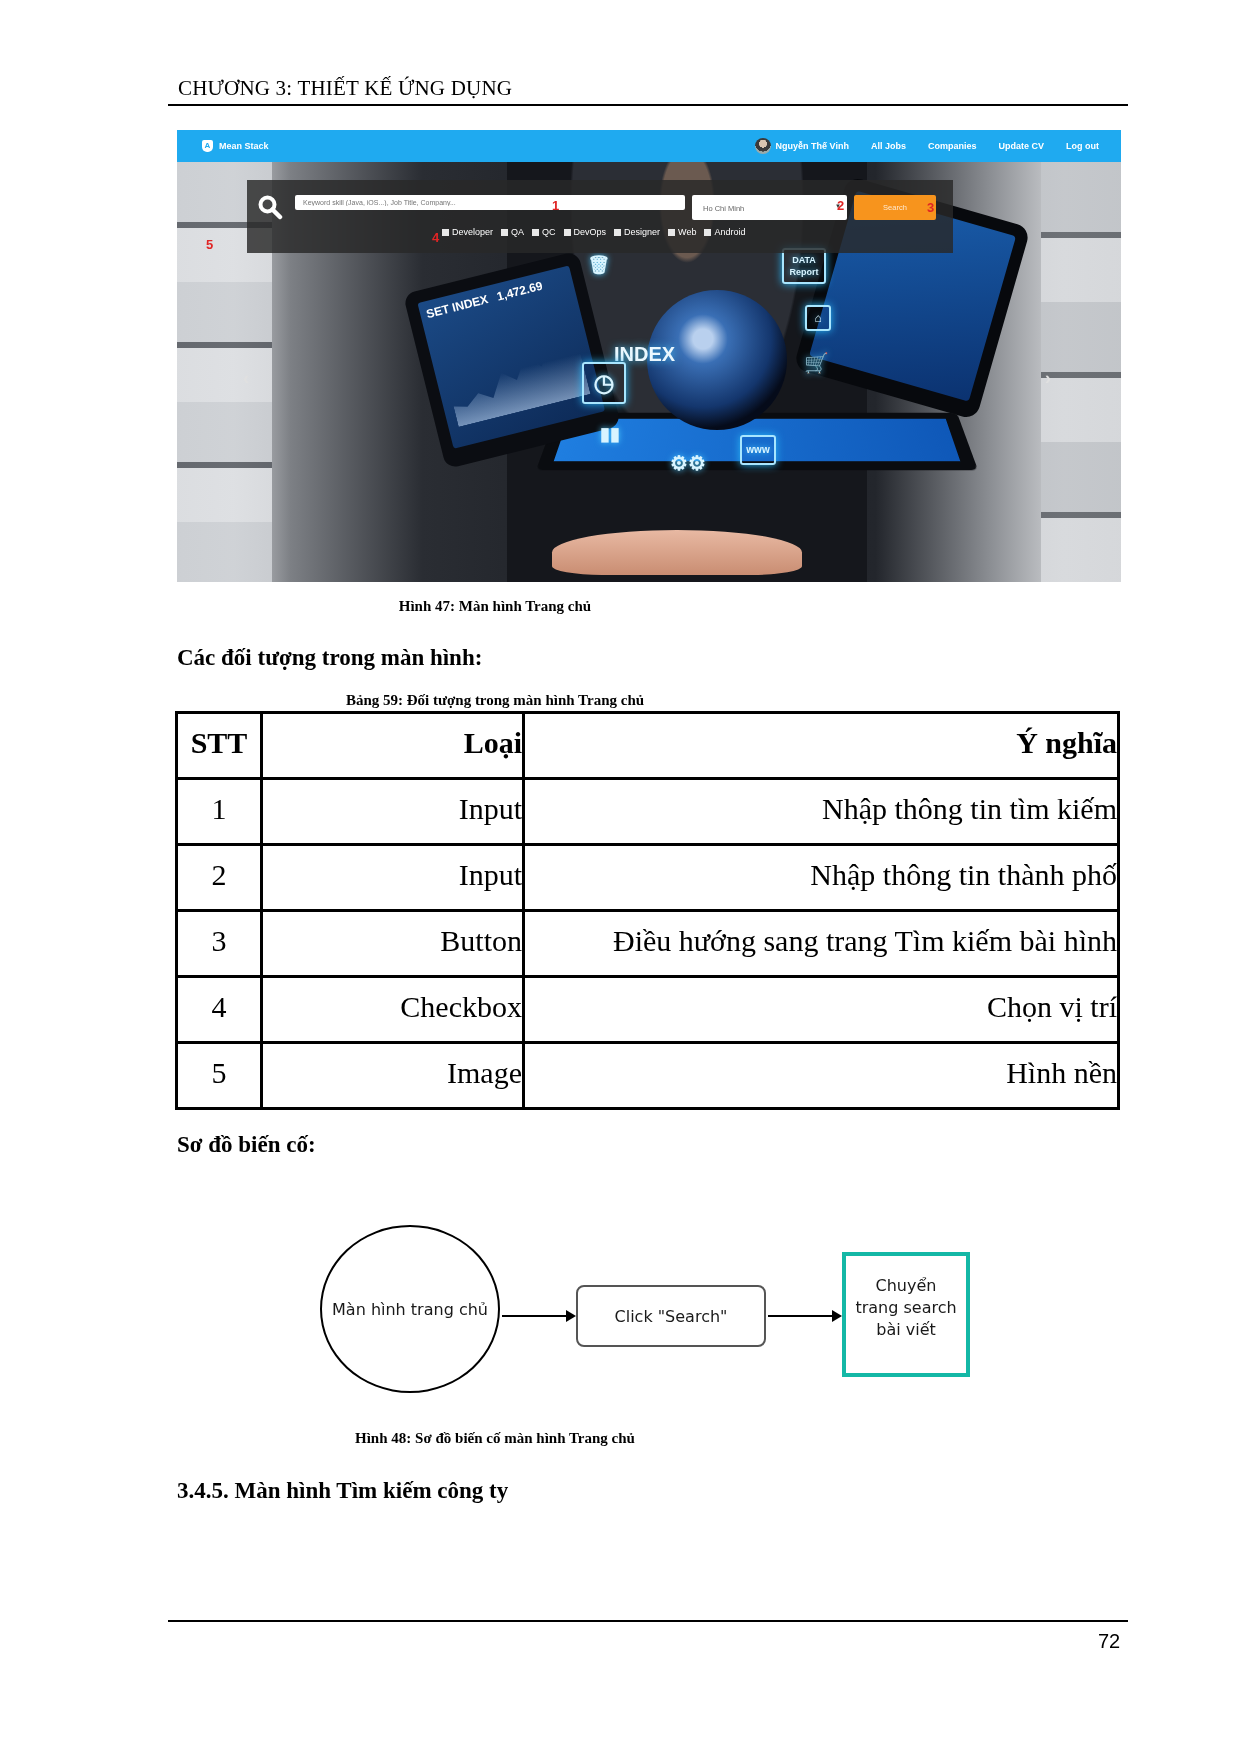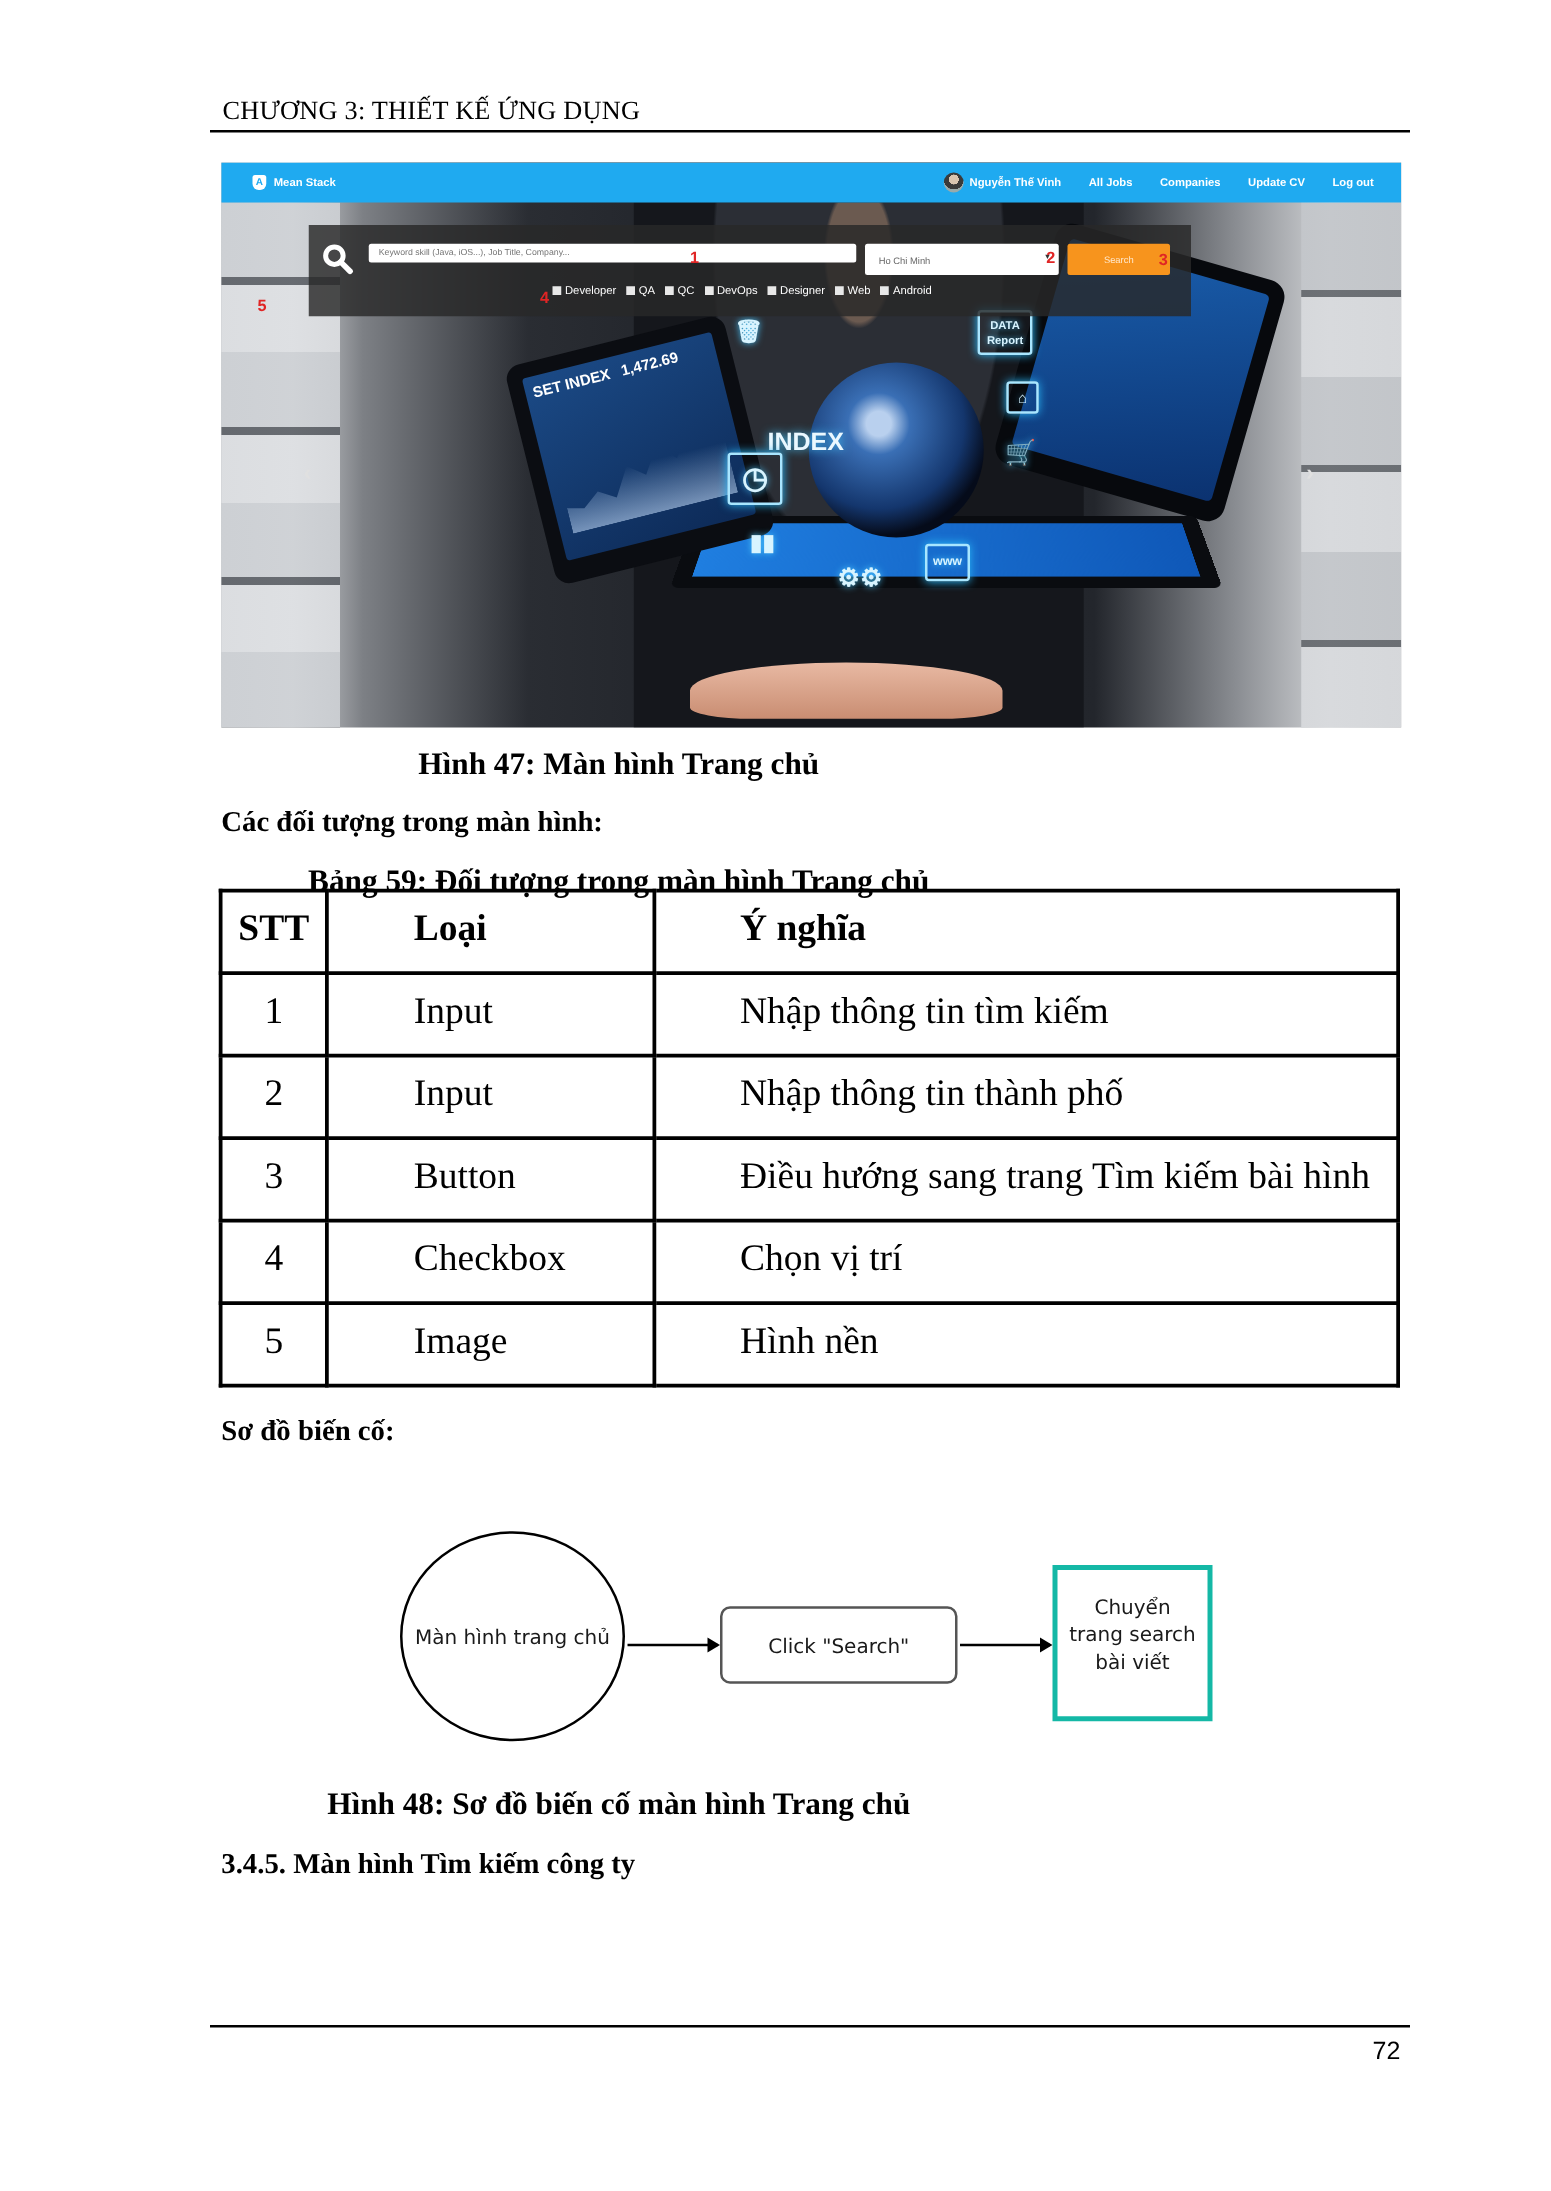--- a/index.html
+++ b/index.html
@@ -64,26 +64,26 @@
   .search-btn { position: absolute; left: 607px; top: 15px; width: 82px; height: 25px; background: #f7941d; border-radius: 2px;
                 color: #ffe9cf; font-family: "Liberation Sans", sans-serif; font-size: 7.5px; text-align: center; line-height: 25px; border: none; }
   .checkbox-row { position: absolute; left: 195px; top: 47px; display: flex; gap: 8px; color: #fff;
                   font-family: "Liberation Sans", sans-serif; font-size: 9px; }
   .checkbox-row .cb { display: flex; align-items: center; gap: 3px; }
   .checkbox-row .box { width: 7px; height: 7px; background: #e8e8e8; }
   .marker { position: absolute; color: #e02525; font-family: "Liberation Sans", sans-serif; font-weight: bold; font-size: 13px; }
 
   .carousel-arrow { position: absolute; top: 238px; color: #e0e0e0; font-family: "Liberation Sans", sans-serif; font-size: 18px; font-weight: bold; }
 
-  .caption { position: absolute; left: 0; width: 990px; text-align: center; font-weight: bold; font-size: 25px; }
+  .caption { position: absolute; left: 0; width: 990px; text-align: center; font-weight: bold; font-size: 15px; }
   .heading { position: absolute; left: 177px; font-weight: bold; font-size: 23px; }
 
   
   .obj-table { position: absolute; left: 175px; top: 711px; width: 945px; border-collapse: collapse; font-size: 30px; }
-  .obj-table td, .obj-table th { border: 3px solid #000; height: 66px; vertical-align: top; padding-top: 12px; text-align: left; }
+  .obj-table td, .obj-table th { border: 3px solid #000; height: 66px; vertical-align: top; padding-top: 12px; text-align: right; }
   .obj-table th { font-weight: bold; }
   .obj-table .c1 { width: 85px; text-align: center; }
   .obj-table .c2 { width: 262px; padding-left: 68px; }
   .obj-table .c3 { padding-left: 67px; }
 
   
   .diagram { position: absolute; left: 320px; top: 1225px; width: 660px; height: 170px; font-family: "DejaVu Sans", sans-serif; font-size: 16px; color: #1a1a1a; }
   .d-ellipse { position: absolute; left: 0; top: 0; width: 180px; height: 168px; border: 2px solid #000; border-radius: 50%;
                display: flex; align-items: center; justify-content: center; }
   .d-rounded { position: absolute; left: 256px; top: 60px; width: 190px; height: 62px; border: 2px solid #555; border-radius: 8px;

